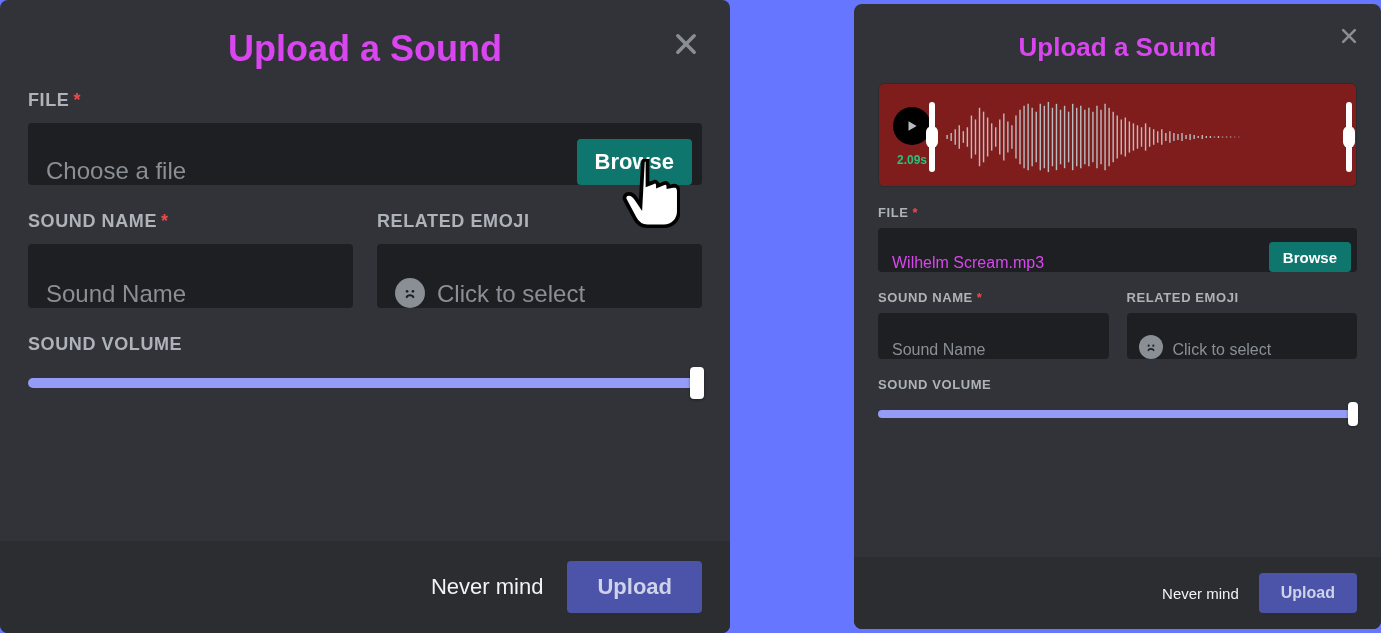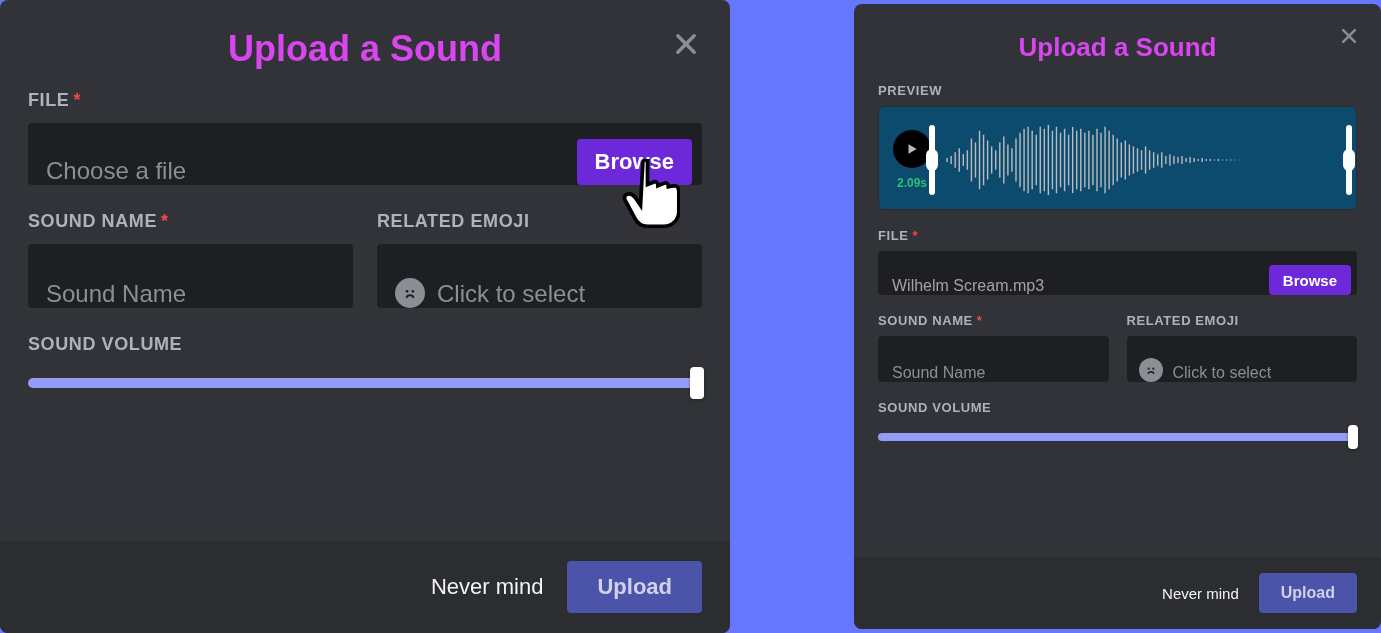--- a/index.html
+++ b/index.html
@@ -67,33 +67,33 @@
   .panel-right .field.input-sm { height: 46px; }
 
   .field .value, .field .placeholder-text {
     flex: 1;
     color: #dbdee1;
     white-space: nowrap;
     overflow: hidden;
   }
   .panel-left .field .placeholder-text { font-size: 24px; color: #8a8f96; }
   .panel-right .field .placeholder-text { font-size: 16px; color: #8a8f96; }
-  .panel-right .field .value { font-size: 16px; color: #a3a3a3; }
+  .panel-right .field .value { font-size: 16px; color: #d946ef; }
 
   .btn {
     border: none;
     border-radius: 4px;
     color: #fff;
     font-weight: 600;
     cursor: pointer;
     display: inline-flex;
     align-items: center;
     justify-content: center;
   }
-  .btn-primary { background: #6d28d9; }
+  .btn-primary { background: #0f766e; }
   .btn-muted { background: #4b54a9; }
   .panel-left .browse { height: 46px; padding: 0 18px; font-size: 22px; }
   .panel-right .browse { height: 30px; padding: 0 14px; font-size: 15px; }
 
   .row { display: flex; gap: 24px; }
   .col { flex: 1; }
 
   .emoji-face {
     width: 30px; height: 30px;
     border-radius: 50%;
@@ -155,21 +155,21 @@
 
   
   .cursor {
     position: absolute;
     width: 58px; height: 70px;
     pointer-events: none;
   }
 
   
   .preview {
-    background: #0c4a6e;
+    background: #7f1d1d;
     border: 1px solid #2a2c30;
     border-radius: 6px;
     padding: 14px 14px 10px;
     display: flex;
     align-items: center;
     gap: 6px;
   }
   .play-col { display: flex; flex-direction: column; align-items: center; gap: 8px; }
   .play-btn {
     width: 38px; height: 38px;
@@ -282,21 +282,20 @@
     <h1>Upload a Sound</h1>
     <div class="close" style="top:22px; right:22px; width:20px; height:20px;">
       <svg viewBox="0 0 24 24">
           <path d="M5 5 L19 19 M19 5 L5 19" stroke="currentColor" stroke-width="3" stroke-linecap="round"></path>
         </svg>
     </div>
   </div>
 
   <div class="content">
     <div class="mb-block">
-      <div class="label">PREVIEW</div>
       <div class="preview">
         <div class="play-col">
           <div class="play-btn">
             <svg viewBox="0 0 24 24">
                 <path d="M6 4 L20 12 L6 20 Z"></path>
               </svg>
           </div>
           <span class="duration">2.09s</span>
         </div>
         <div class="wave">

